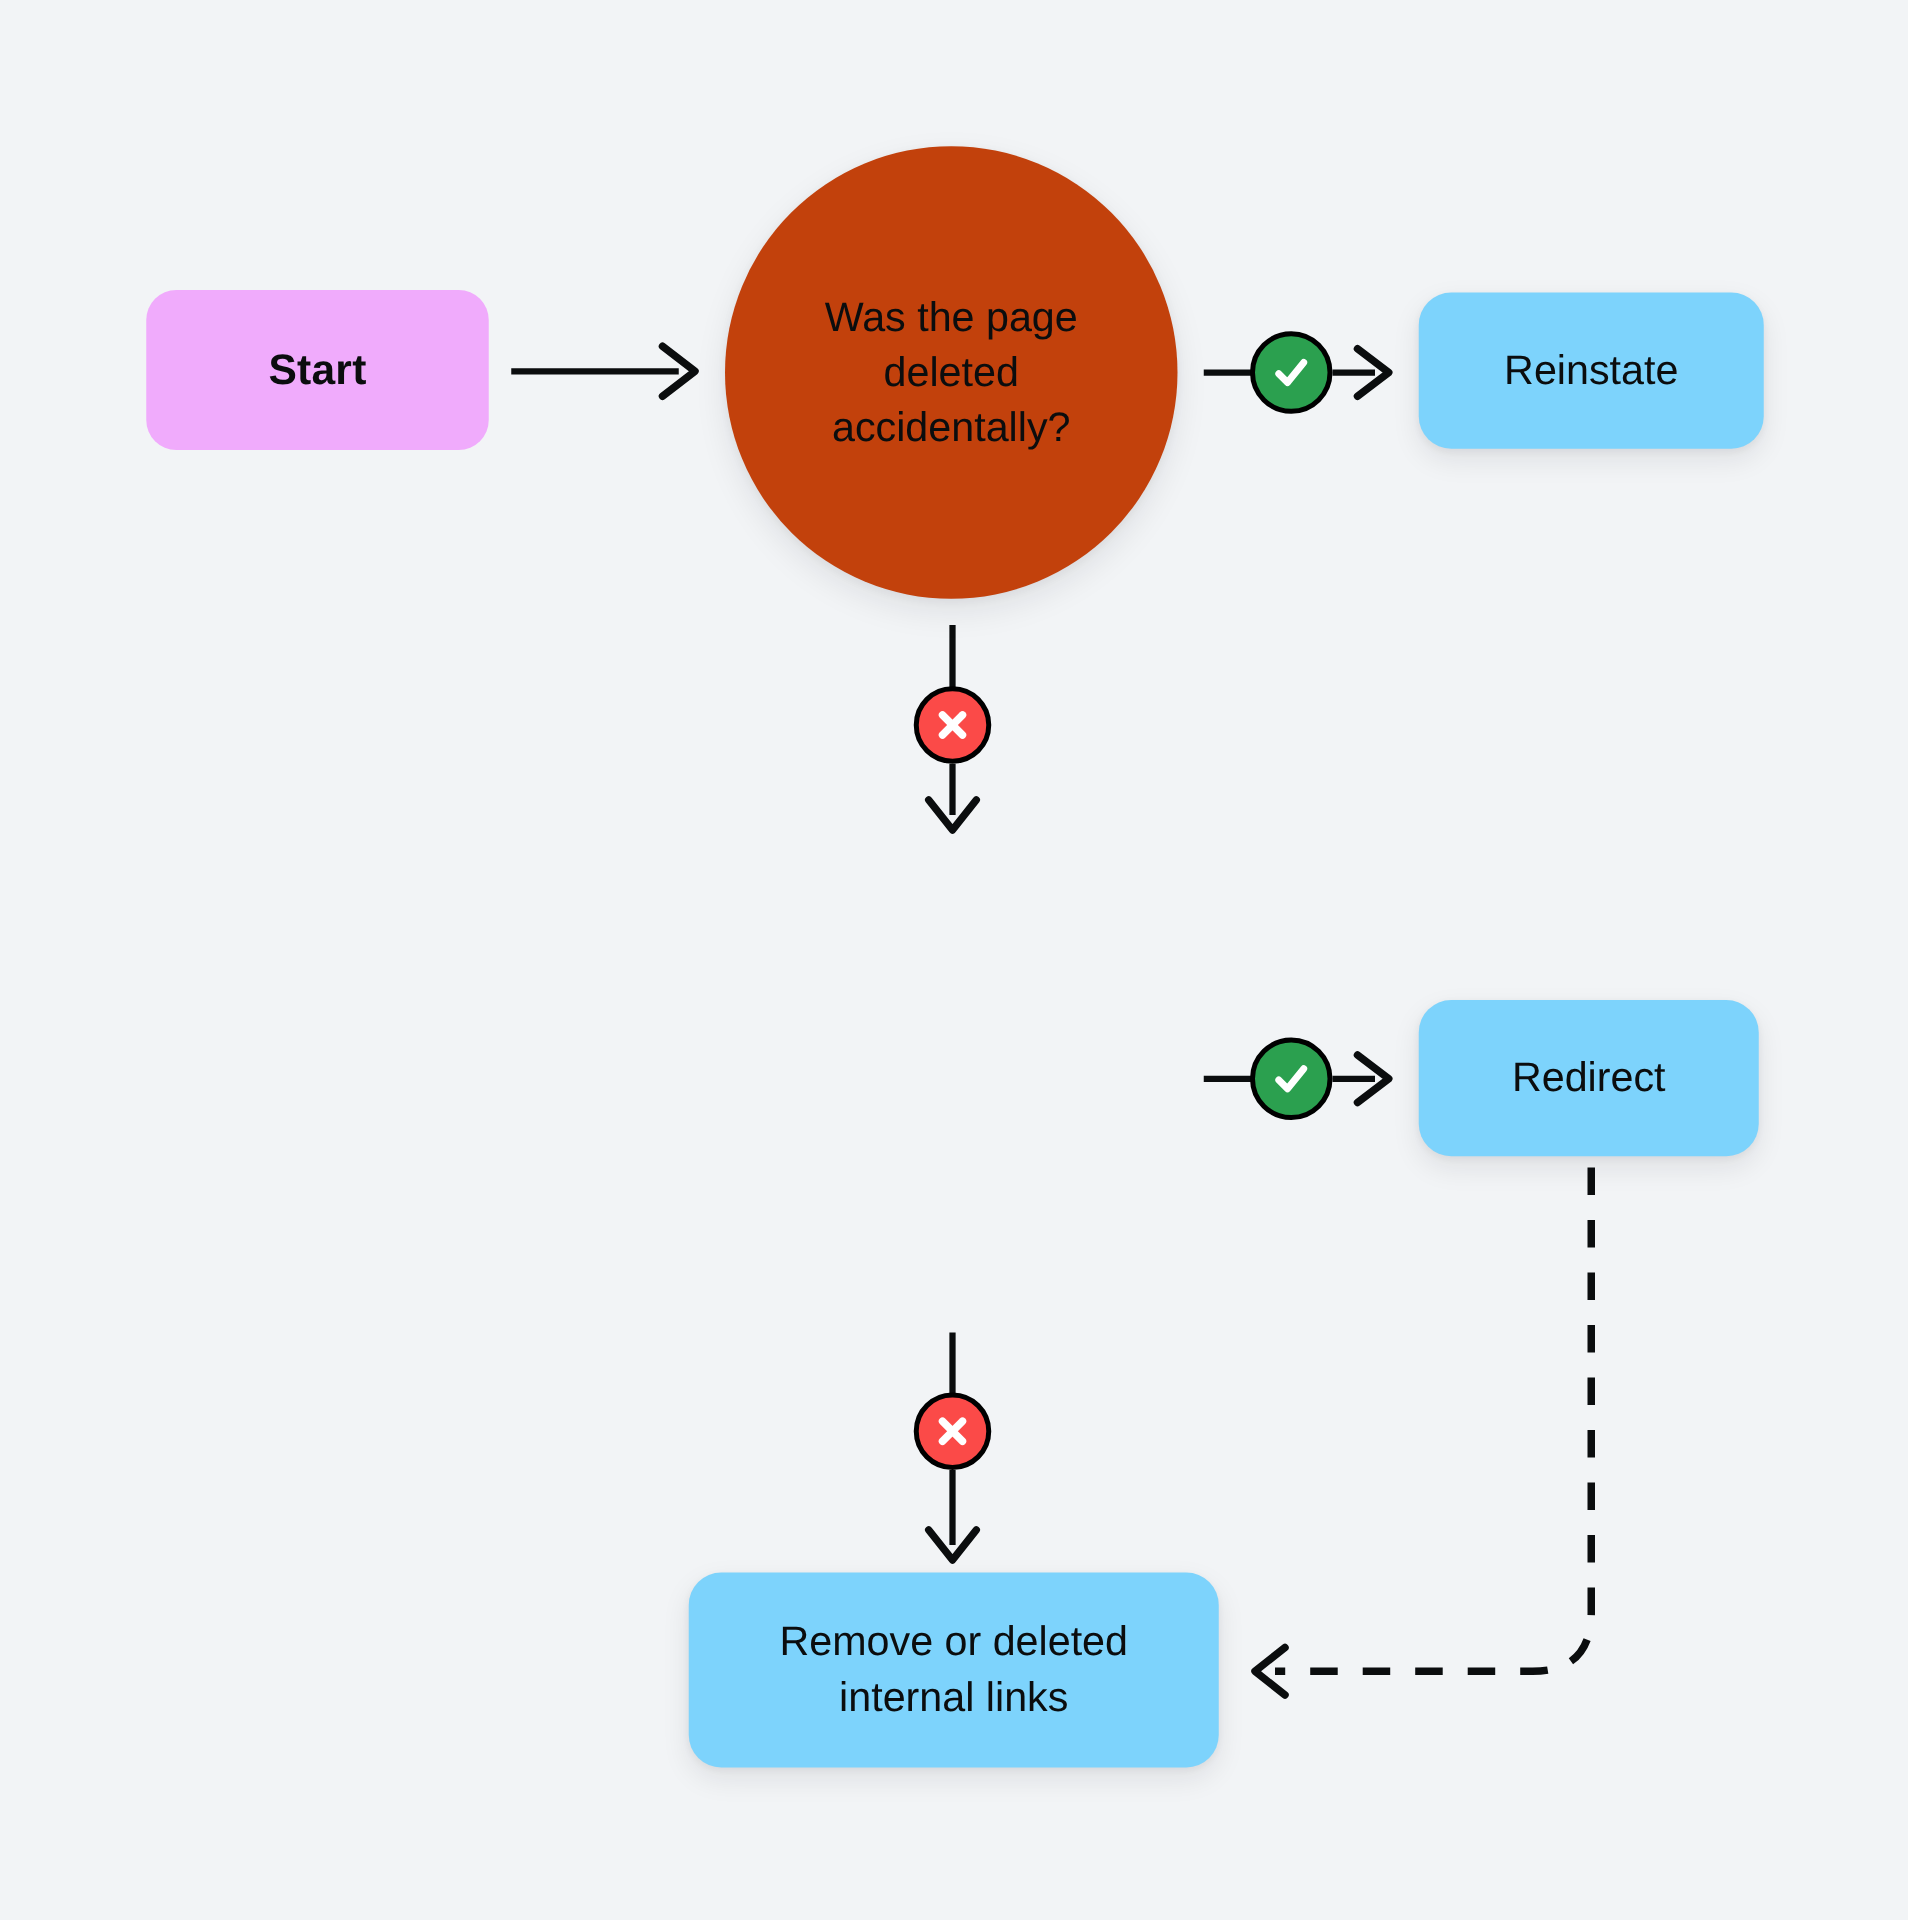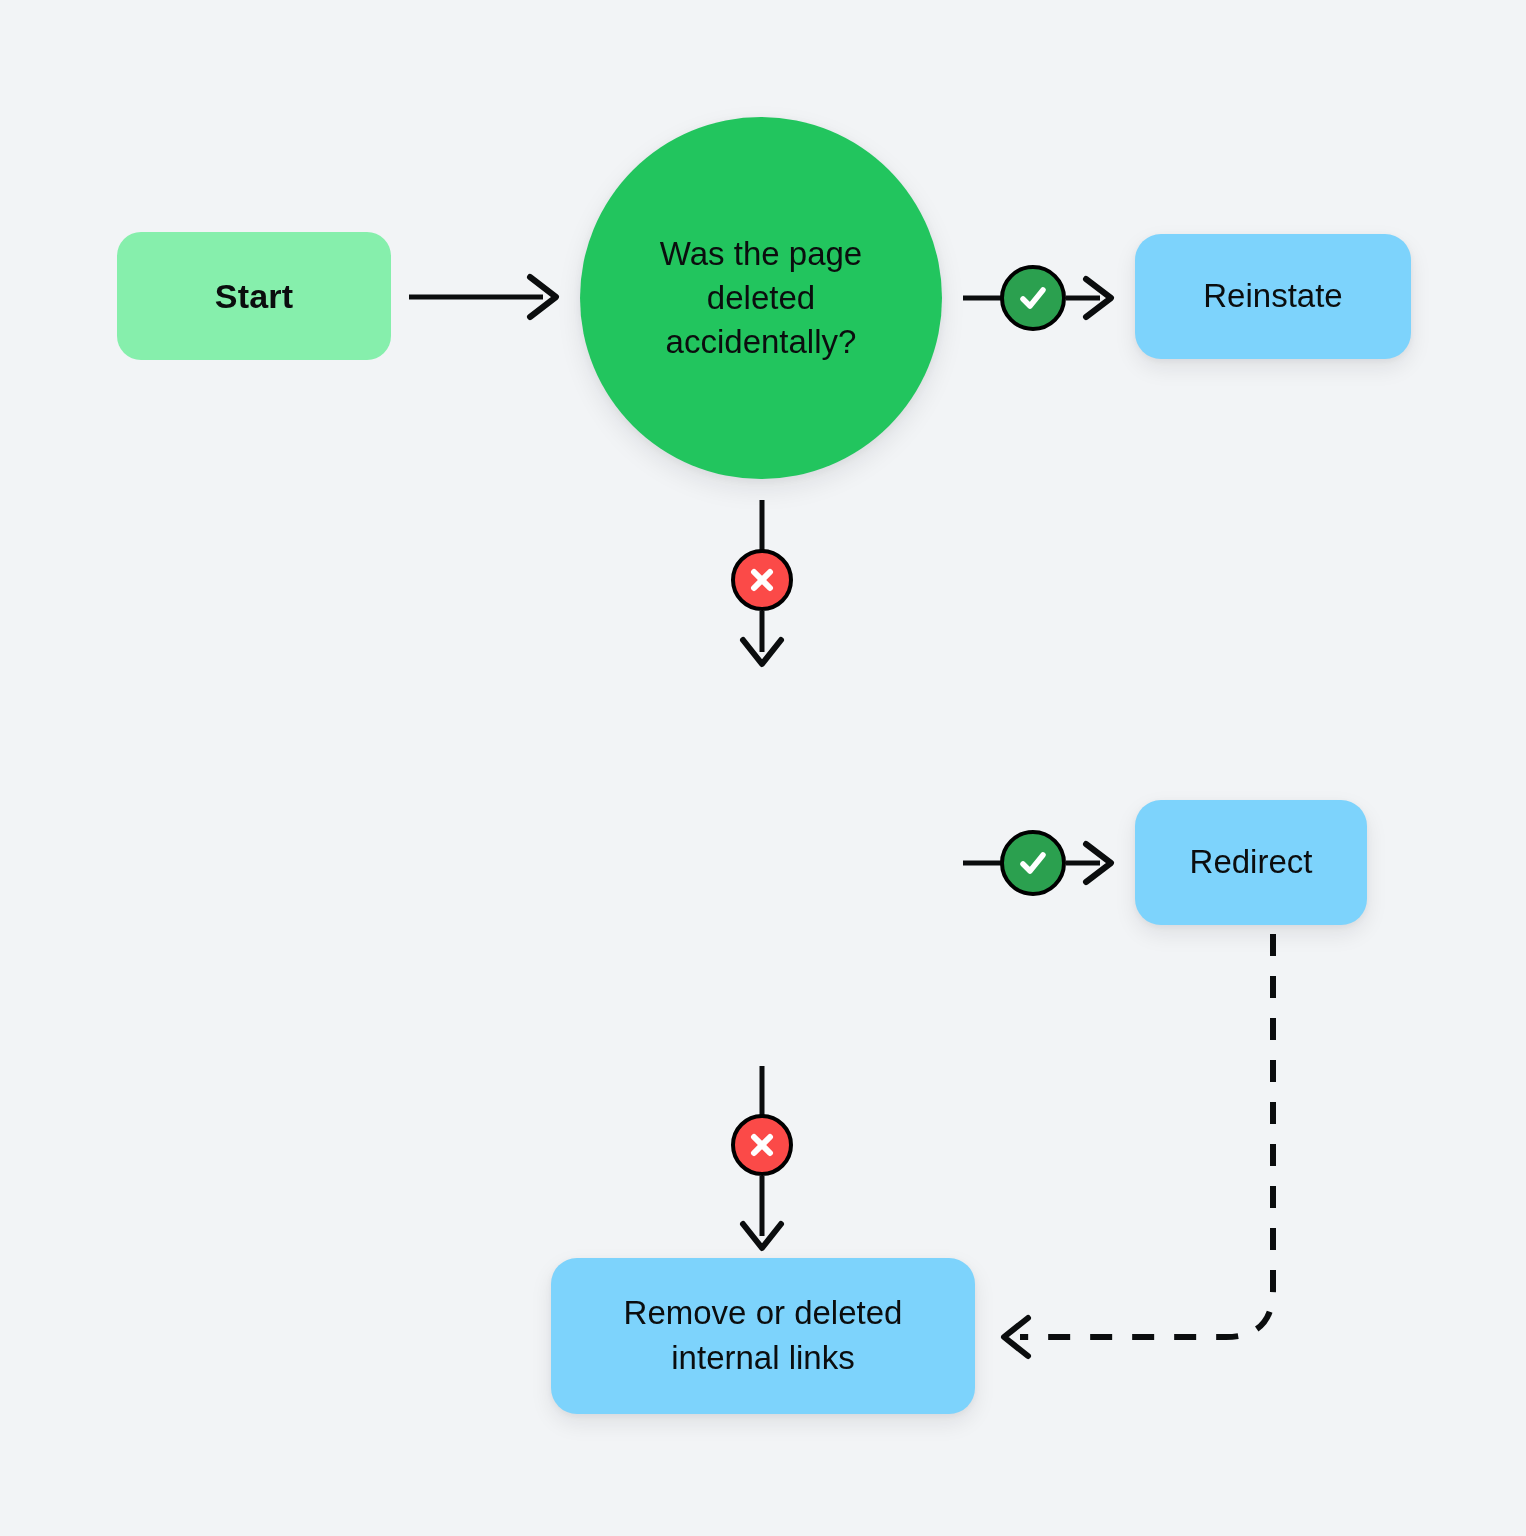--- a/index.html
+++ b/index.html
@@ -36,30 +36,30 @@
     box-sizing: border-box;
     color: #0b0d0e;
   }
 
   
   .start-node {
     left: 117px;
     top: 232px;
     width: 274px;
     height: 128px;
-    background: #86efac;
+    background: #f0abfc;
     border-radius: 24px;
     font-size: 34px;
     font-weight: bold;
     letter-spacing: 0.2px;
   }
 
   
   .decision-node {
-    background: #22c55e;
+    background: #c2410c;
     border-radius: 50%;
     box-shadow: 0 10px 26px rgba(20, 28, 40, 0.085),
                 0 2px 8px rgba(20, 28, 40, 0.05);
     font-size: 33px;
     line-height: 1.34;
     font-weight: 400;
     padding: 0 46px;
   }
   .decision-1 {
     left: 580px;
@@ -86,21 +86,21 @@
   }
   .reinstate-node {
     left: 1135px;
     top: 234px;
     width: 276px;
     height: 125px;
   }
   .redirect-node {
     left: 1135px;
     top: 800px;
-    width: 232px;
+    width: 272px;
     height: 125px;
   }
   .links-node {
     left: 551px;
     top: 1258px;
     width: 424px;
     height: 156px;
     padding: 0 26px;
   }
 

